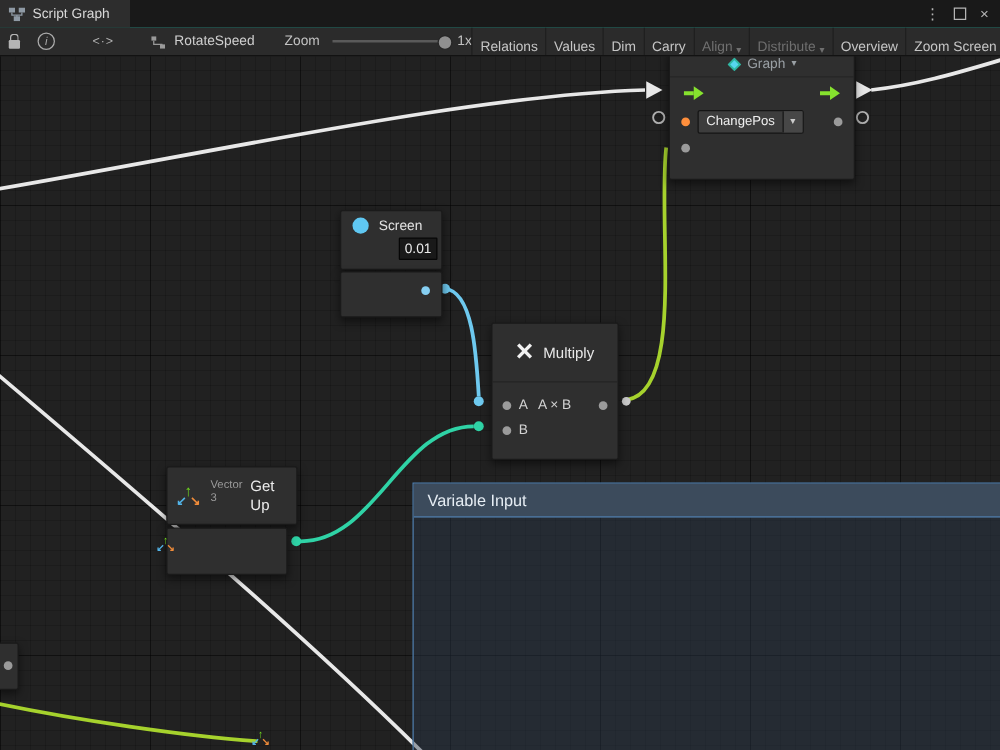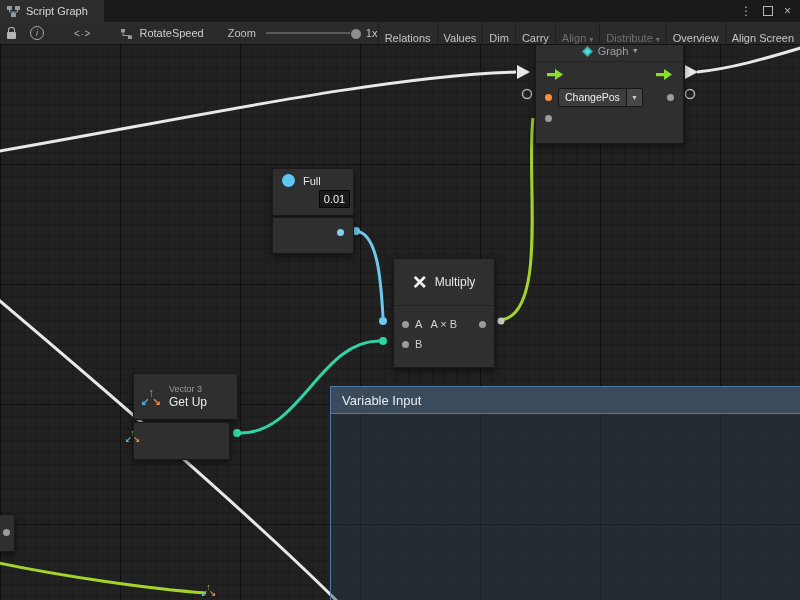--- a/index.html
+++ b/index.html
@@ -87,21 +87,21 @@
   .m-head{height:46px;display:flex;align-items:center;justify-content:center;gap:8px;
           border-bottom:1px solid #242424}
   .m-x{font-size:24px;font-weight:bold;color:#f2f2f2;line-height:1}
   .m-title{font-size:12px;color:#e8e8e8}
   .m-body{padding:8px 8px 0}
   .m-row{height:20px;display:flex;align-items:center;gap:6px;font-size:11px;color:#d2d2d2}
   .m-result{margin-left:auto;display:flex;align-items:center;gap:22px}
 
   .vec-head{left:133px;top:329px;width:95px;height:45px;display:flex;align-items:center;
             gap:9px;padding-left:8px}
-  .vh-col{display:flex;flex-direction:column;line-height:1.2}
+  .vh-col{display:flex;line-height:1.2}
   .vh-type{font-size:9px;color:#9b9b9b}
   .vh-name{font-size:12px;color:#ececec}
   .vec-body{left:133px;top:378px;width:95px;height:36px}
   .v-port{position:absolute;right:8px;top:6px}
 
   .sliver{left:-4px;top:470px;width:17px;height:36px}
   .sliver .dot{position:absolute;right:4px;top:14px}
 
   
   .v3{position:relative;display:inline-block;width:18px;height:18px}
@@ -173,21 +173,21 @@
         <span class="caret">▾</span>
       </span>
     <span class="tbtn disabled">
         <span>Distribute</span>
         <span class="caret">▾</span>
       </span>
     <span class="tbtn">
         <span>Overview</span>
       </span>
     <span class="tbtn">
-        <span>Align Screen</span>
+        <span>Zoom Screen</span>
       </span>
   </div>
 </div>
 
 <div class="canvas">
 
   <svg class="wires" width="800" height="556">
     <path d="M -6 108 C 180 76 380 32 516 28" stroke="#e8e8e8" stroke-width="3" fill="none"></path>
     <polygon points="517,21 517,35 530,28" fill="#e8e8e8"></polygon>
     <path d="M 697 28 C 735 24 770 13 804 3" stroke="#e8e8e8" stroke-width="3" fill="none"></path>
@@ -240,21 +240,21 @@
       <span class="dot"></span>
     </div>
     <div class="u-bottom">
       <span class="dot"></span>
     </div>
   </div>
 
   <div class="node float-head">
     <div class="f-row">
       <span class="f-circle"></span>
-      <span class="f-label">Full</span>
+      <span class="f-label">Screen</span>
     </div>
     <div class="f-field">0.01</div>
   </div>
   <div class="node float-body">
     <span class="dot blue f-outdot"></span>
   </div>
 
   <div class="node mult">
     <div class="m-head">
       <span class="m-x">×</span>

